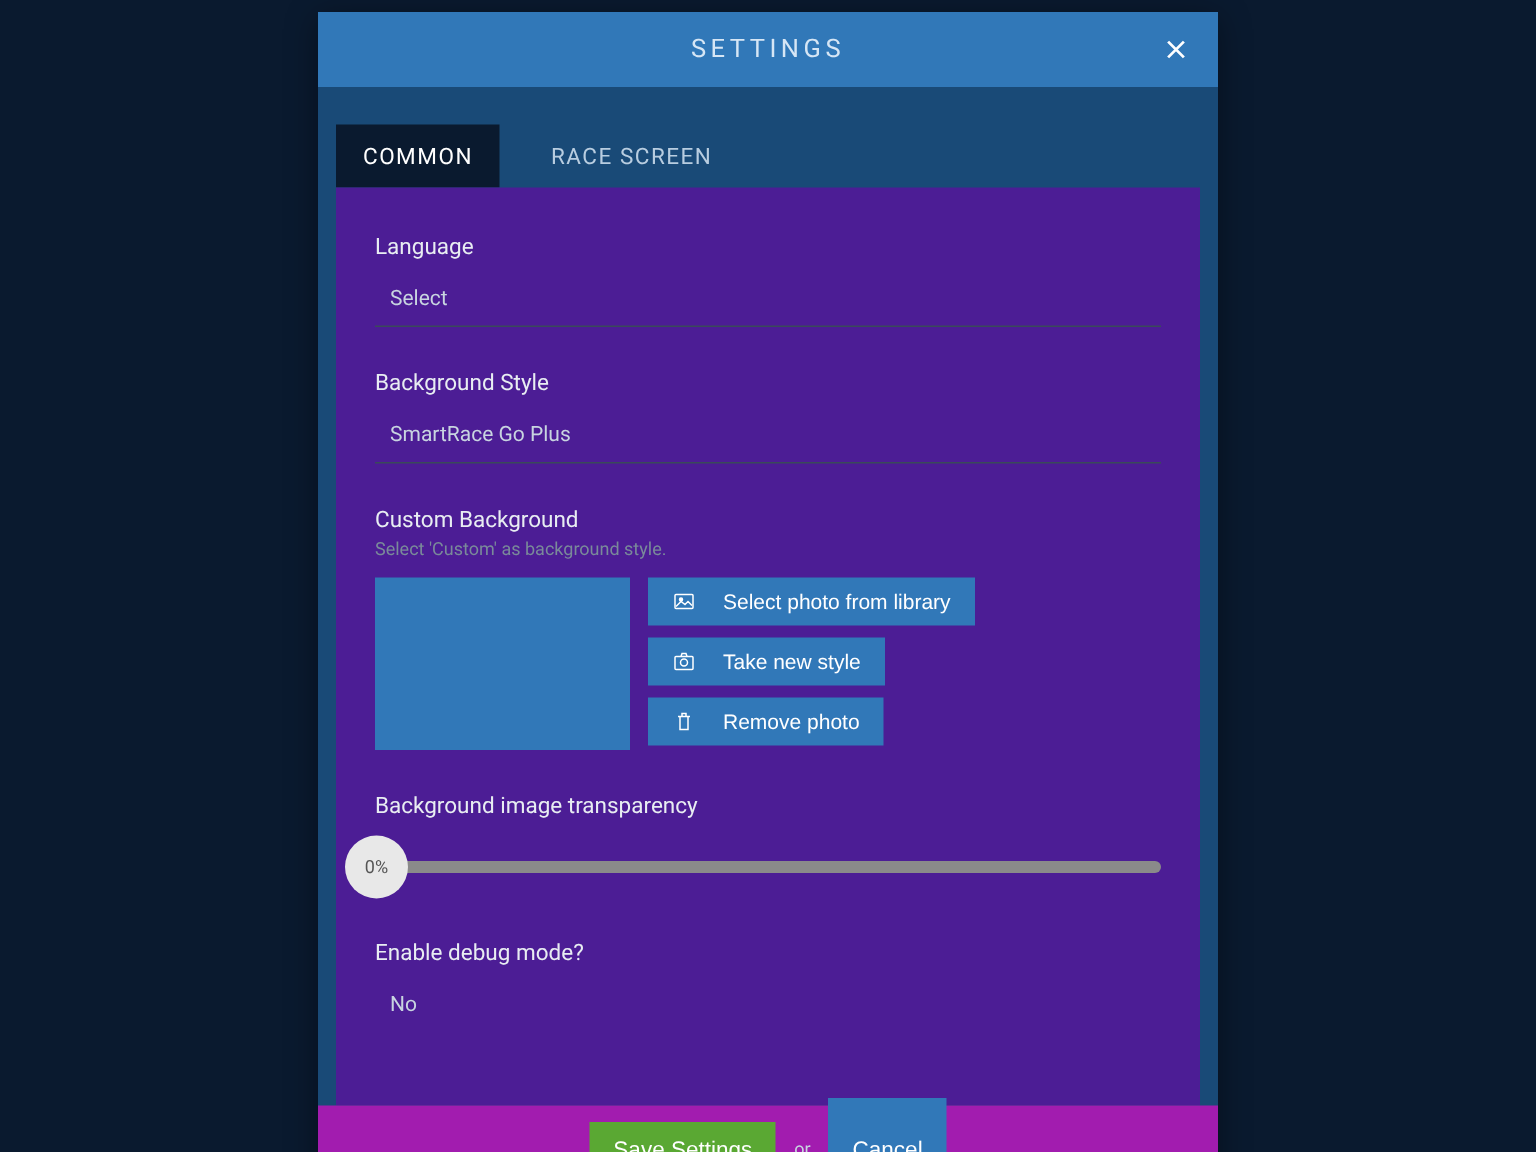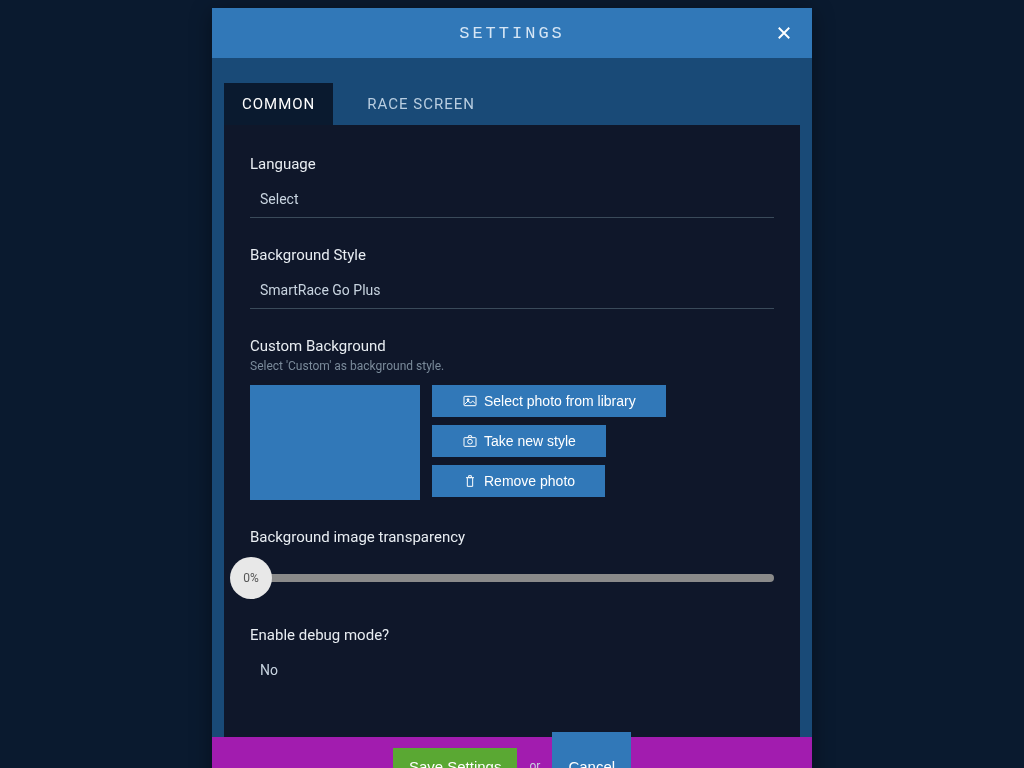--- a/index.html
+++ b/index.html
@@ -19,21 +19,20 @@
     flex-direction: column;
     box-shadow: 0 4px 20px rgba(0,0,0,0.4);
   }
   .modal-header {
     background: #3178b8;
     height: 50px;
     display: flex;
     align-items: center;
     justify-content: center;
     position: relative;
-    font-family: Liberation Mono, monospace;
   }
   .modal-title {
     color: #d6e6f5;
     font-size: 17px;
     letter-spacing: 3px;
     font-weight: 400;
   }
   .close-btn {
     position: absolute;
     right: 16px;
@@ -56,21 +55,21 @@
     color: #b8cde0;
     font-size: 15px;
     letter-spacing: 1px;
     cursor: pointer;
   }
   .tab.active {
     background: #0a1a2f;
     color: #fff;
   }
   .content-wrap {
-    background: #0f172a;
+    background: #4c1d95;
     margin: 0 12px;
     padding: 30px 26px 10px 26px;
     height: 612px;
     overflow: hidden;
   }
   .setting-group { margin-bottom: 28px; }
   .setting-label {
     color: #e8edf2;
     font-size: 15px;
     margin-bottom: 10px;
@@ -96,24 +95,24 @@
   .preview-box {
     width: 170px;
     height: 115px;
     background: #3178b8;
   }
   .btn-col { display: flex; flex-direction: column; gap: 8px; align-items:flex-start;}
   .pbutton {
     background: #3178b8;
     color: #fff;
     font-size: 14px;
-    padding: 8px 30px;
+    padding: 8px 16px;
     display: inline-flex;
     align-items: center;
-    gap: 6px;
+    gap: 18px;
     cursor: pointer;
     border: none;
   }
   .pbutton svg { width: 16px; height: 16px; stroke: #fff; fill: none; stroke-width: 1.5;}
   .slider-wrap {
     position: relative;
     height: 40px;
     margin-top: 12px;
     margin-left: -20px;
     margin-right: 0;

